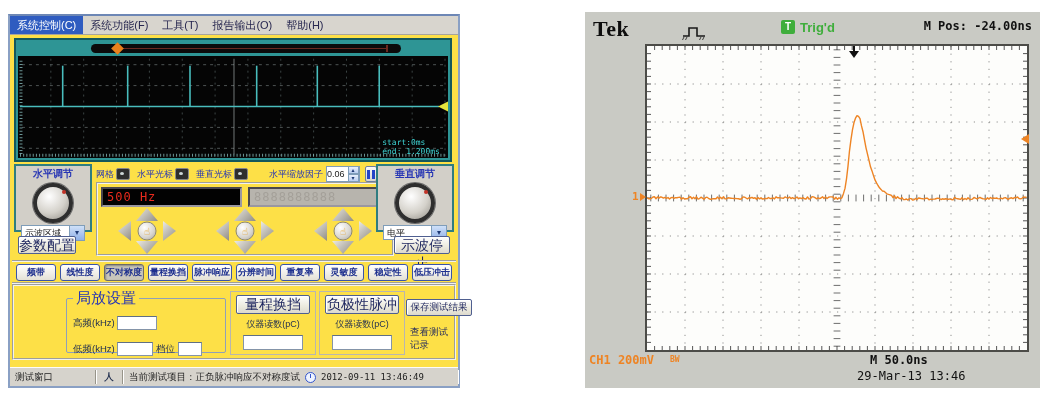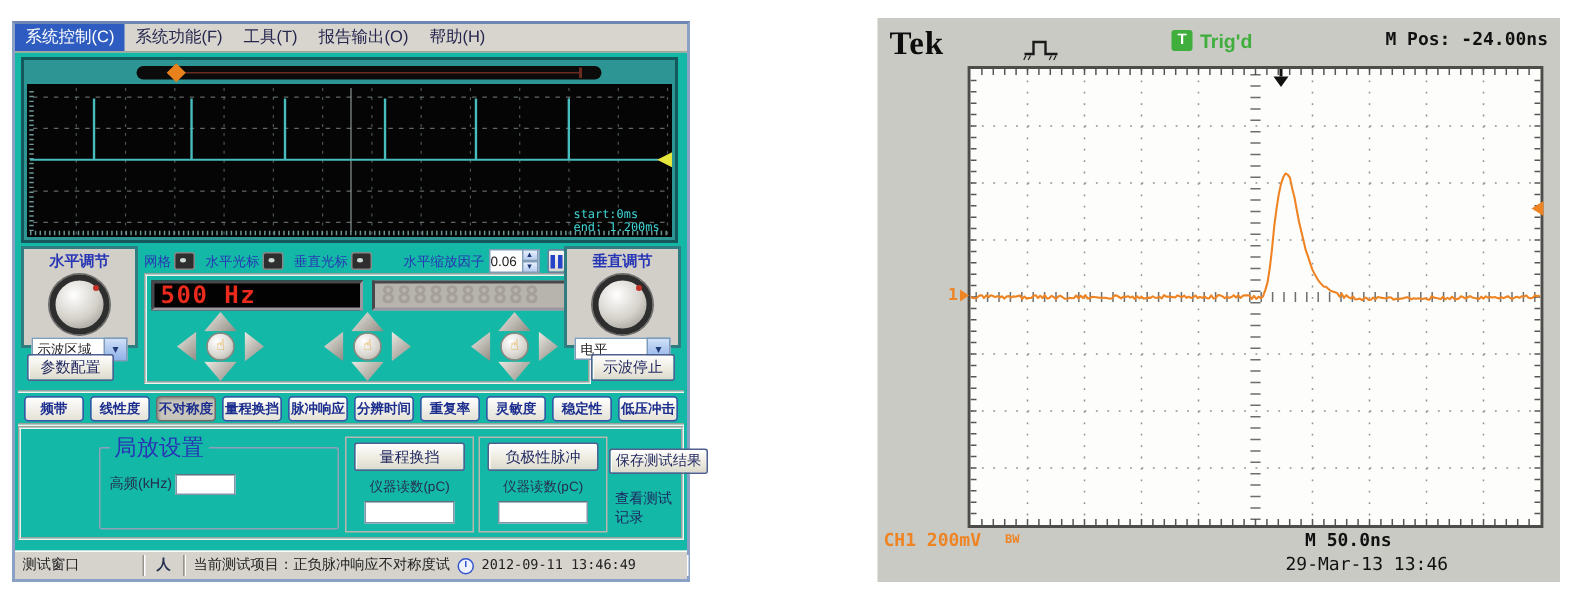--- a/index.html
+++ b/index.html
@@ -1,20 +1,20 @@
 <!DOCTYPE html>
 <html style="--scope-trace: #ee8424; --scope-green: #3fae3c;"><head>
 <meta charset="utf-8">
 <style>
   html,body{margin:0;padding:0;background:#fff;}
   .canvas{position:relative;width:1048px;height:403px;background:#ffffff;overflow:hidden;
           font-family:"Liberation Sans","DejaVu Sans",sans-serif;}
 
   
-  .app{position:absolute;left:8px;top:14px;width:452px;height:374px;background:#14b8a6;
+  .app{position:absolute;left:8px;top:14px;width:452px;height:374px;background:#fde047;
        border:2px solid #8aa0c4;border-top-color:#6d87b5;box-sizing:border-box;}
   .menubar{position:absolute;left:0;top:0;width:100%;height:18px;background:#d8d5ce;
            border-bottom:1px solid #a7a49c;font-size:11px;line-height:18px;white-space:nowrap;color:#26264f;}
   .menu-item{display:inline-block;padding:0 7px;height:18px;}
   .menu-item.sel{background:#2f5cc0;color:#fff;}
 
   .wavepanel{position:absolute;left:4px;top:22px;width:438px;height:124px;background:#2e9595;
              border:2px solid #14585c;box-sizing:border-box;padding:2px;}
   .slider{position:relative;height:13px;width:100%;}
   .slider-bar{position:absolute;left:17%;top:2px;width:72%;height:9px;background:#0b0b0b;border-radius:5px;}
@@ -54,38 +54,38 @@
   .mini-btn{width:20px;height:16px;margin-left:5px;background:linear-gradient(#fafafa,#d8d5ce);
         border:1px solid #6d7da0;border-radius:2px;padding:0;display:inline-flex;align-items:center;justify-content:center;}
   .pause-bars{display:inline-block;width:8px;height:9px;
         background:linear-gradient(to right,#2443c8 0 3px,transparent 3px 5px,#2443c8 5px 8px);}
   .gear{font-size:11px;color:#5a6a8a;line-height:11px;}
 
   .centerbox{position:absolute;left:86px;top:166px;width:298px;height:74px;
              border:2px groove #f2f2ee;box-sizing:border-box;}
   .ledrow{position:absolute;left:3px;top:3px;right:3px;height:20px;display:flex;gap:6px;}
   .led{flex:1;height:20px;box-sizing:border-box;border:2px inset #9a97a0;
-       font-family:"DejaVu Sans Mono",monospace;font-weight:bold;font-size:16px;line-height:16px;
+       font-family:"DejaVu Sans Mono",monospace;font-weight:normal;font-size:12px;line-height:16px;
        padding-left:4px;letter-spacing:1px;overflow:hidden;white-space:nowrap;}
   .led.red{background:#020202;color:#e92a1d;}
   .led.off{background:#b7b4ad;color:#a4a099;}
   .pads{position:absolute;left:0;top:24px;right:0;bottom:0;display:flex;justify-content:space-around;align-items:center;}
   .pad{position:relative;width:62px;height:46px;}
   .tri{position:absolute;background:linear-gradient(135deg,#eceae4,#8f8b82);}
   .tri.up{width:22px;height:13px;left:20px;top:0;clip-path:polygon(50% 0,100% 100%,0 100%);}
   .tri.down{width:22px;height:13px;left:20px;bottom:0;clip-path:polygon(0 0,100% 0,50% 100%);}
   .tri.left{width:13px;height:20px;left:2px;top:13px;clip-path:polygon(100% 0,100% 100%,0 50%);}
   .tri.right{width:13px;height:20px;right:2px;top:13px;clip-path:polygon(0 0,100% 50%,0 100%);}
   .pad-center{position:absolute;left:50%;top:50%;transform:translate(-50%,-50%);width:17px;height:17px;
        border-radius:50%;background:radial-gradient(circle at 35% 30%,#fff,#d8d5cf 60%,#a8a49d);
        border:1px solid #8a877f;display:flex;align-items:center;justify-content:center;
        font-size:10px;color:#e2960f;}
 
   .xpbtn{background:linear-gradient(180deg,#fefefe,#eceade 60%,#dcd9cd);border:1px solid #4f5f90;
-       border-radius:2px;color:#1d255e;font-size:10px;font-family:inherit;
+       border-radius:2px;color:#1d255e;font-size:14px;font-family:inherit;
        box-shadow:inset 1px 1px 0 #fff;padding:0;}
   #cfgbtn{position:absolute;left:8px;top:220px;width:58px;height:18px;}
   #stopbtn{position:absolute;right:8px;top:220px;width:56px;height:18px;}
 
   .tabrow{position:absolute;left:2px;top:244px;width:444px;height:24px;box-sizing:border-box;
        border-top:2px groove #f2f2ee;border-bottom:2px groove #f2f2ee;display:flex;gap:4px;
        padding:2px 4px;align-items:center;}
   .tab{flex:1;height:17px;font-size:9px;font-weight:bold;color:#1d2f8e;font-family:inherit;
        background:linear-gradient(180deg,#ffffff,#e4e1d6);border:1px solid #3a54a8;border-radius:3px;
        padding:0;white-space:nowrap;overflow:hidden;}
@@ -285,20 +285,26 @@
         <button class="tab">低压冲击</button>
       </div>
 
     <div class="bottompanel">
       <fieldset class="pdgroup">
         <legend>局放设置</legend>
         <div class="frow fr1">
           <label>高频(kHz)</label>
           <input class="tinput" style="width: 40px;" value="">
         </div>
+        <div class="frow fr2">
+          <label>低频(kHz)</label>
+          <input class="tinput" style="width: 36px;" value="">
+          <label>档位</label>
+          <input class="tinput" style="width: 24px;" value="">
+        </div>
       </fieldset>
 
       <div class="pulsebox pb1">
         <button class="xpbtn pbtn">量程换挡</button>
         <div class="plabel">仪器读数(pC)</div>
         <input class="tinput" value="" style="">
       </div>
       <div class="pulsebox pb2">
         <button class="xpbtn pbtn">负极性脉冲</button>
         <div class="plabel">仪器读数(pC)</div>

